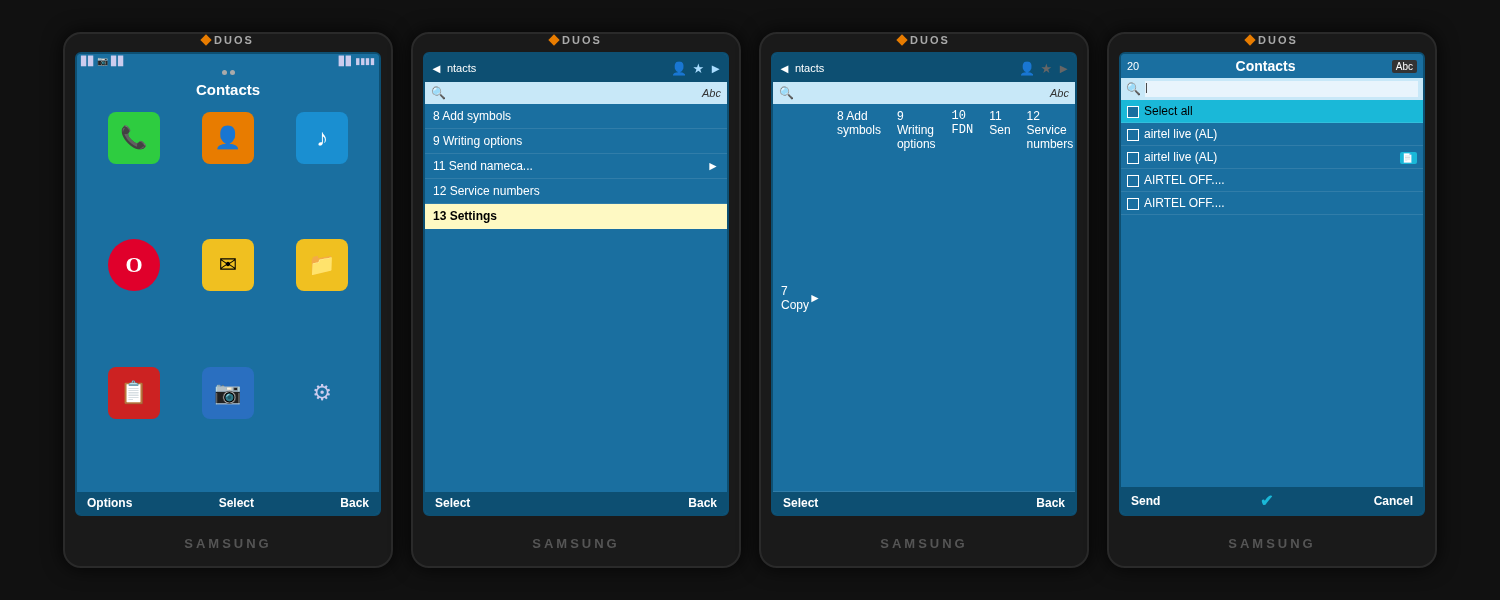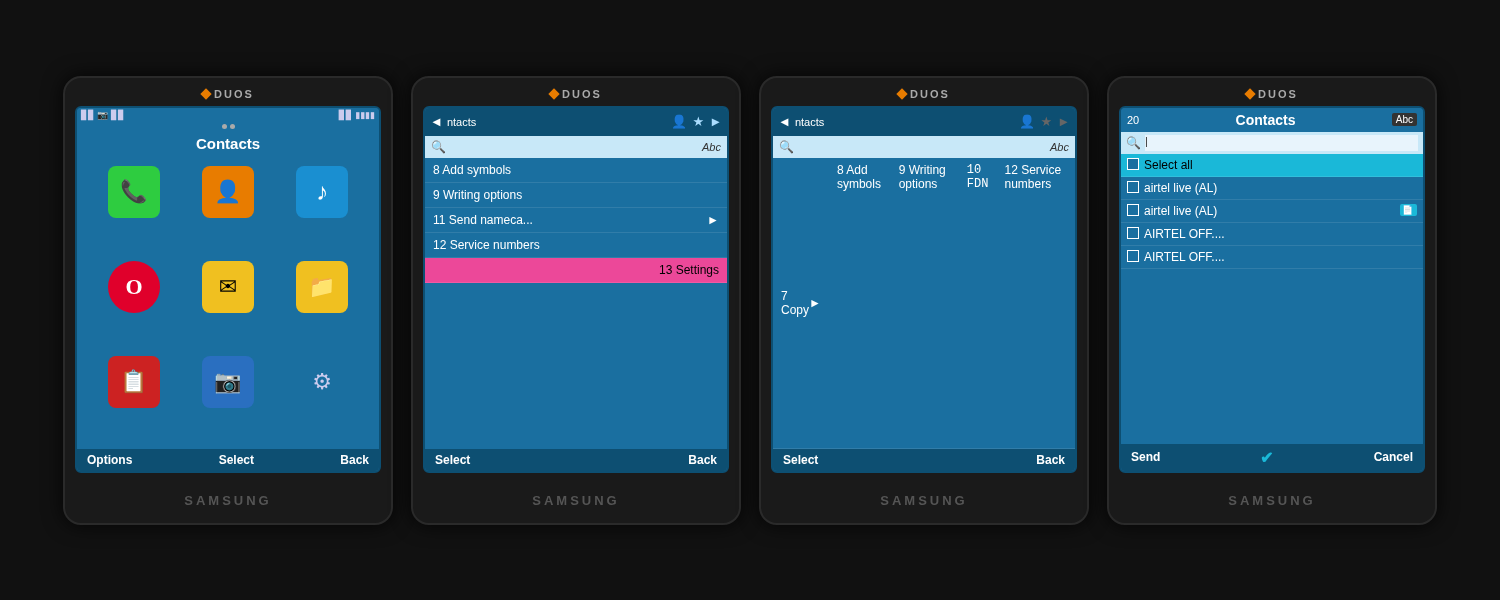--- a/index.html
+++ b/index.html
@@ -19,25 +19,25 @@
       align-items: center;
       justify-content: center;
       width: 100%;
       height: 100%;
       padding: 10px 30px;
     }
     .phone {
       background: #1a1a1a;
       border-radius: 18px;
       width: 330px;
-      height: 449px;
-      display: flex;
-      flex-direction: column;
-      align-items: center;
-      padding: 10px 10px 15px 10px;
+      height: 536px;
+      display: flex;
+      flex-direction: column;
+      align-items: center;
+      padding: 0 10px 15px 10px;
       box-shadow: 0 0 20px rgba(0,0,0,0.8);
       border: 2px solid #2a2a2a;
       flex-shrink: 0;
     }
     .phone-top {
       width: 100%;
       display: flex;
       justify-content: center;
       margin-bottom: 6px;
     }
@@ -267,24 +267,23 @@
       display: flex;
       flex-direction: column;
     }
     .menu-item {
       color: #fff;
       font-size: 12px;
       padding: 5px 8px;
       border-bottom: 1px solid rgba(255,255,255,0.1);
     }
     .menu-item.selected {
-      background: #ec4899;
+      background: #fef9c3;
       color: #000;
-      font-weight: normal;
-      text-align: right;
+      font-weight: bold;
     }
     .menu-item.has-arrow {
       display: flex;
       justify-content: space-between;
       align-items: center;
     }
     .menu-softkeys {
       background: #0d4f72;
       display: flex;
       justify-content: space-between;
@@ -363,21 +362,21 @@
       outline: none;
       height: 16px;
     }
     .phone4-list {
       flex: 1;
       display: flex;
       flex-direction: column;
     }
     .phone4-item {
       display: flex;
-      align-items: flex-start;
+      align-items: flex-end;
       padding: 4px 6px;
       gap: 5px;
       border-bottom: 1px solid rgba(255,255,255,0.1);
       color: #fff;
       font-size: 12px;
     }
     .phone4-item.selected {
       background: #1ab8d8;
       color: #000;
     }
@@ -590,20 +589,23 @@
           </div>
           <div class="menu-item">
             <span>9 Writing options</span>
           </div>
           <div style="display:flex;position:relative;">
             <div class="menu-item" style="flex:1;font-family:Liberation Mono, monospace;">
               <span>10 FDN</span>
             </div>
           </div>
           <div class="menu-item">
+            <span>11 Sen</span>
+          </div>
+          <div class="menu-item">
             <span>12 Service numbers</span>
           </div>
         </div>
       </div>
       <div class="menu-softkeys">
         <span>Select</span>
         <span>Back</span>
       </div>
     </div>
     <div class="phone-bottom">

